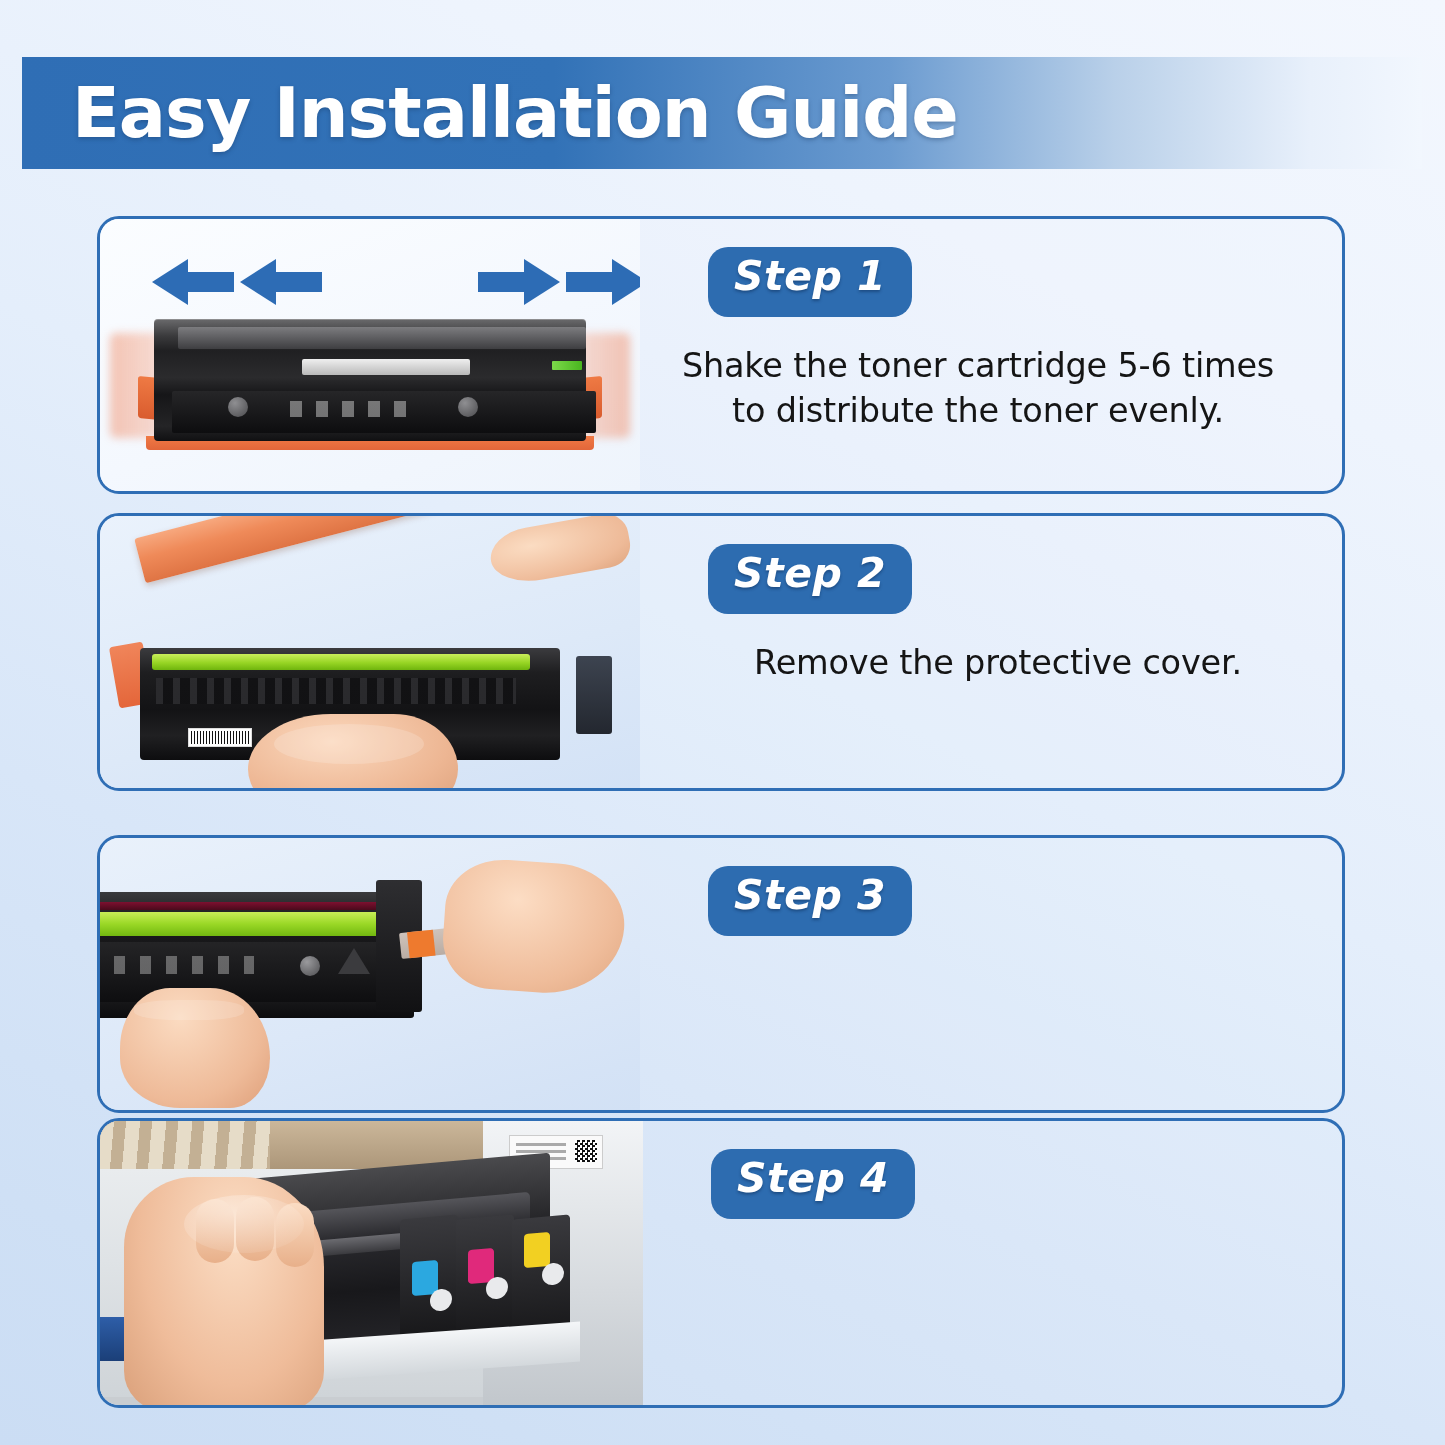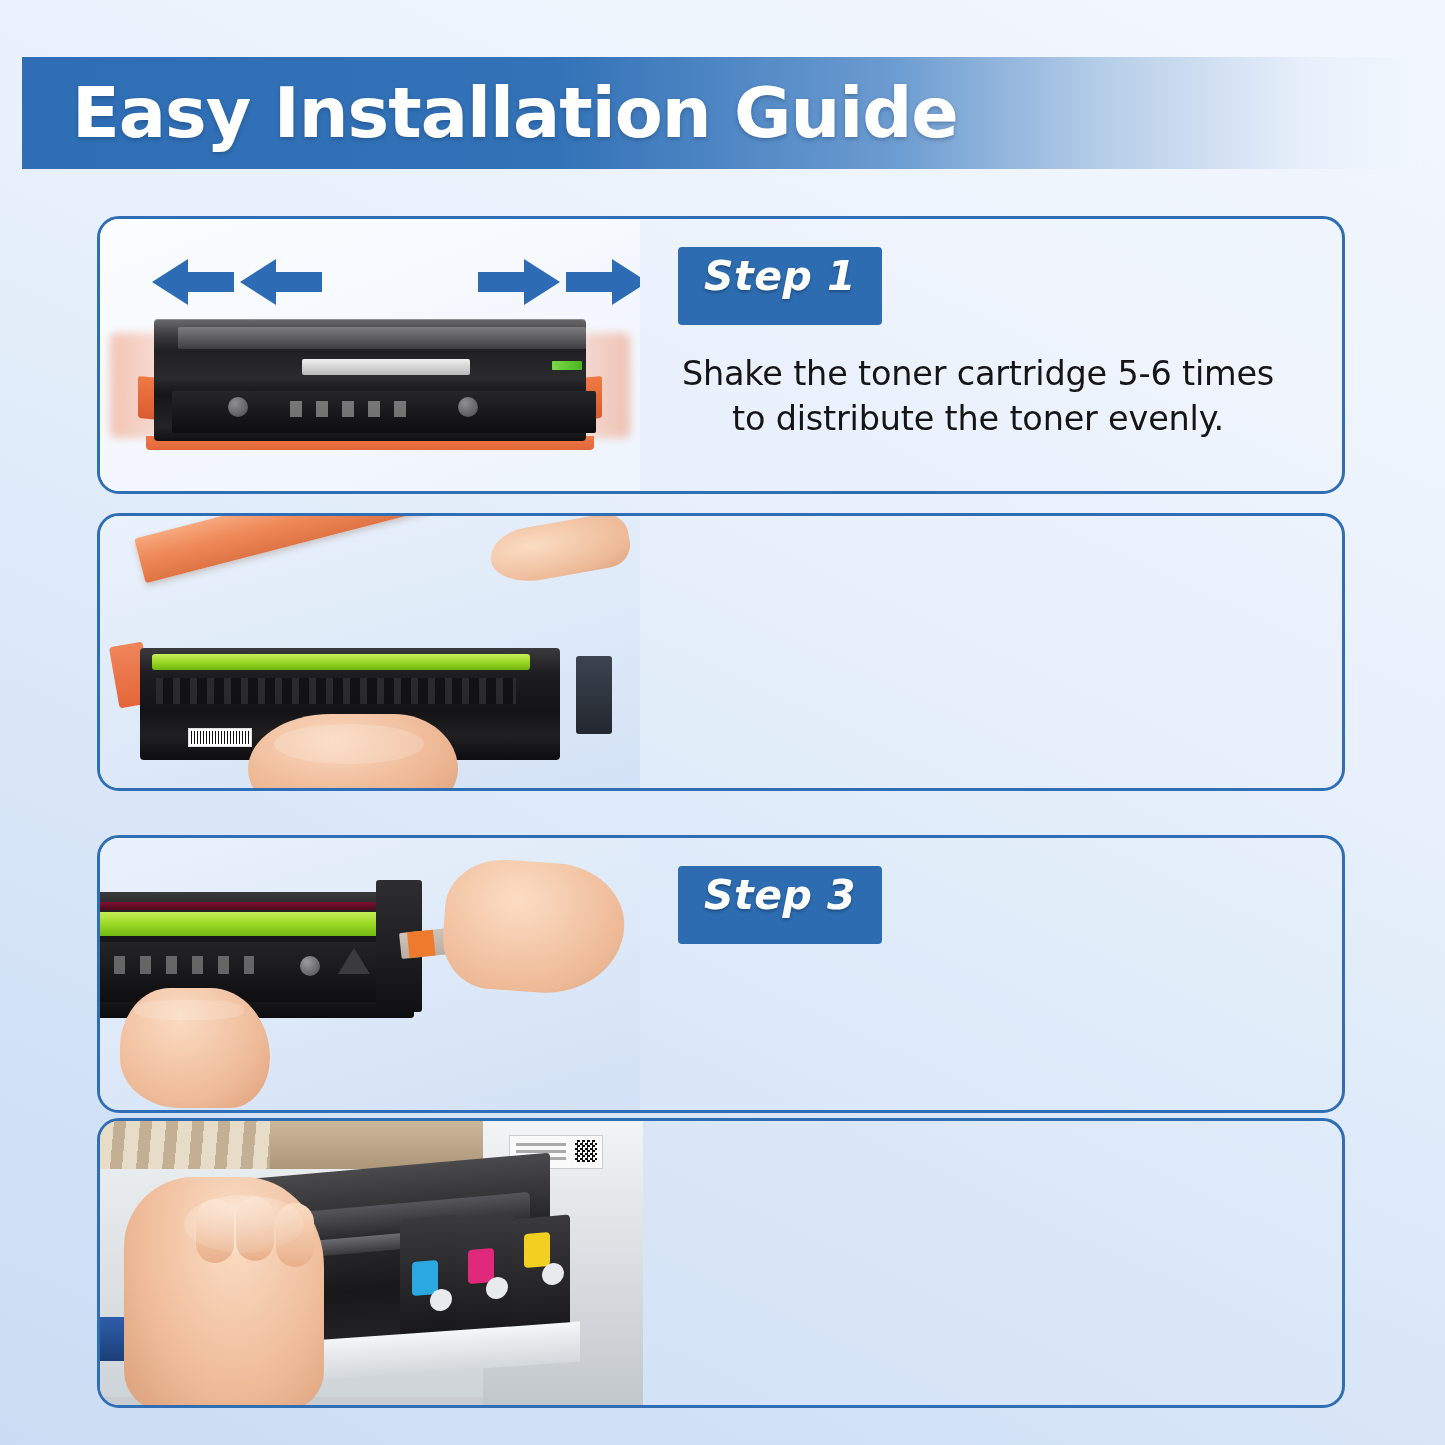--- a/index.html
+++ b/index.html
@@ -49,25 +49,26 @@
   .copy{flex:1;padding:28px 0 0 38px;box-sizing:border-box;}
 
   
   .badge{
     display:inline-block;
     background:#2d6cb0;
     color:#fff;
     font-size:41px;
     font-weight:bold;
     font-style:italic;
-    padding:9px 26px 28px 26px;
-    border-radius:4px;
+    padding:9px 26px 20px 26px;
+    border-radius:20px;
     line-height:1;
     text-shadow:0 2px 3px rgba(10,40,80,.45);
     letter-spacing:.5px;
+    margin-left:30px;
   }
   .desc{
     margin-top:27px;
     color:#151515;
     font-size:33.5px;
     line-height:1.33;
     max-width:600px;
     letter-spacing:-.2px;
     text-align:center;
   }
@@ -333,20 +334,22 @@
         <div class="cart"></div>
         <div class="drum"></div>
         <div class="ribs"></div>
         <div class="endcap"></div>
         <div class="barcode">
             <i></i>
           </div>
         <div class="hand"></div>
       </div>
       <div class="copy">
+        <span class="badge">Step 2</span>
+        <div class="desc">Remove the protective cover.</div>
       </div>
     </div>
   </div>
 
   <div class="card c3">
     <div class="card-inner">
       <div class="media s3-media s3">
         <div class="cart"></div>
         <div class="magenta"></div>
         <div class="drum"></div>
@@ -394,17 +397,18 @@
         <div class="rail"></div>
         <div class="bluebit"></div>
         <div class="hand">
           <div class="finger f1"></div>
           <div class="finger f2"></div>
           <div class="finger f3"></div>
           <div class="knuckle"></div>
         </div>
       </div>
       <div class="copy">
+        <span class="badge">Step 4</span>
       </div>
     </div>
   </div>
 
 </div>
 
 </body></html>

